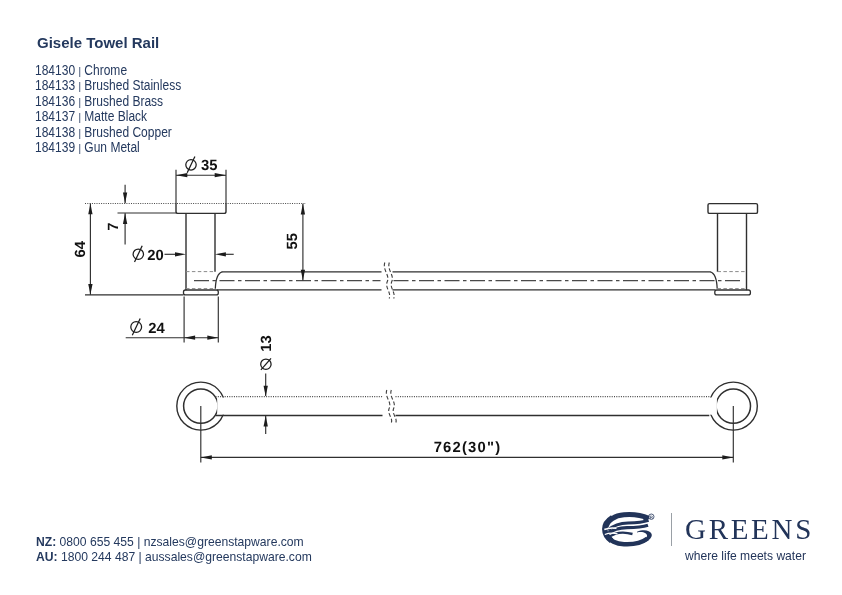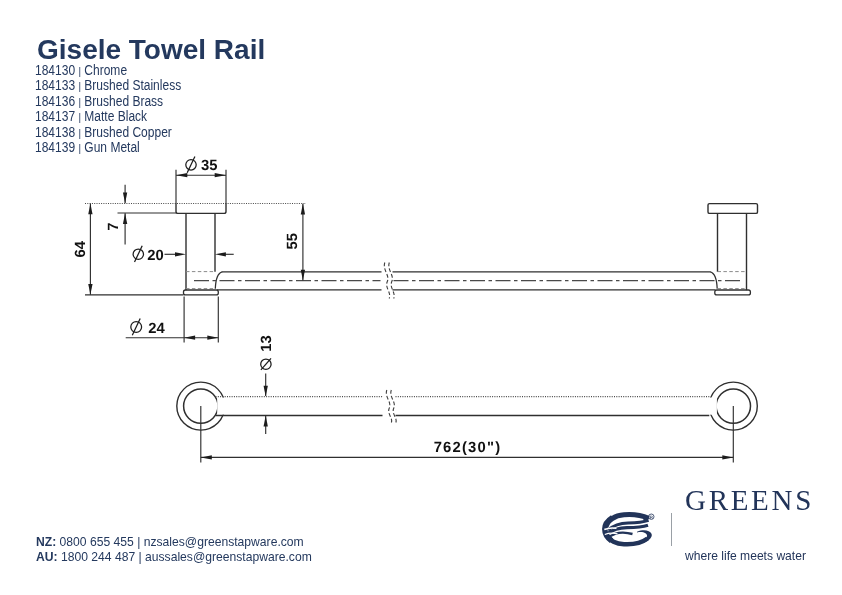--- a/index.html
+++ b/index.html
@@ -1,25 +1,25 @@
 <!DOCTYPE html>
 <html><head>
 <meta charset="utf-8">
 <style>
   html,body{margin:0;padding:0;} *{-webkit-font-smoothing:antialiased;}
   body{width:842px;height:595px;background:#ffffff;position:relative;overflow:hidden;
        font-family:"Liberation Sans",sans-serif;}
   .pp{font-size:11.5px;}
-  #title{position:absolute;left:37px;top:33.5px;font-size:28px;font-weight:bold;
+  #title{position:absolute;left:37px;top:33.5px;font-size:15px;font-weight:bold;
          letter-spacing:0px;color:#24395e;transform-origin:left top;}
   #codes{position:absolute;left:35px;top:63px;font-size:14px;line-height:14.4px;
          color:#24395e;transform:scaleX(0.858);transform-origin:left top;}
   #contact{position:absolute;left:35.5px;top:534px;font-size:13.4px;line-height:15.4px;
            color:#24395e;transform:scaleX(0.906);transform-origin:left top;}
-  #greens{position:absolute;left:685px;top:486px;font-family:"Liberation Serif",serif;
+  #greens{position:absolute;left:685px;top:515px;font-family:"Liberation Serif",serif;
           font-size:29px;line-height:29px;letter-spacing:2.7px;color:#223459;}
   #tagline{position:absolute;left:685px;top:548.5px;font-size:13px;line-height:14px;letter-spacing:0px;
            color:#223459;transform:scaleX(0.93);transform-origin:left top;}
   #sep{position:absolute;left:671px;top:513px;width:1px;height:33px;background:#9aa0a6;}
 </style>
 </head>
 <body>
 <div id="title">Gisele Towel Rail</div>
 <div id="codes">
 184130 <span class="pp">|</span> Chrome<br>

